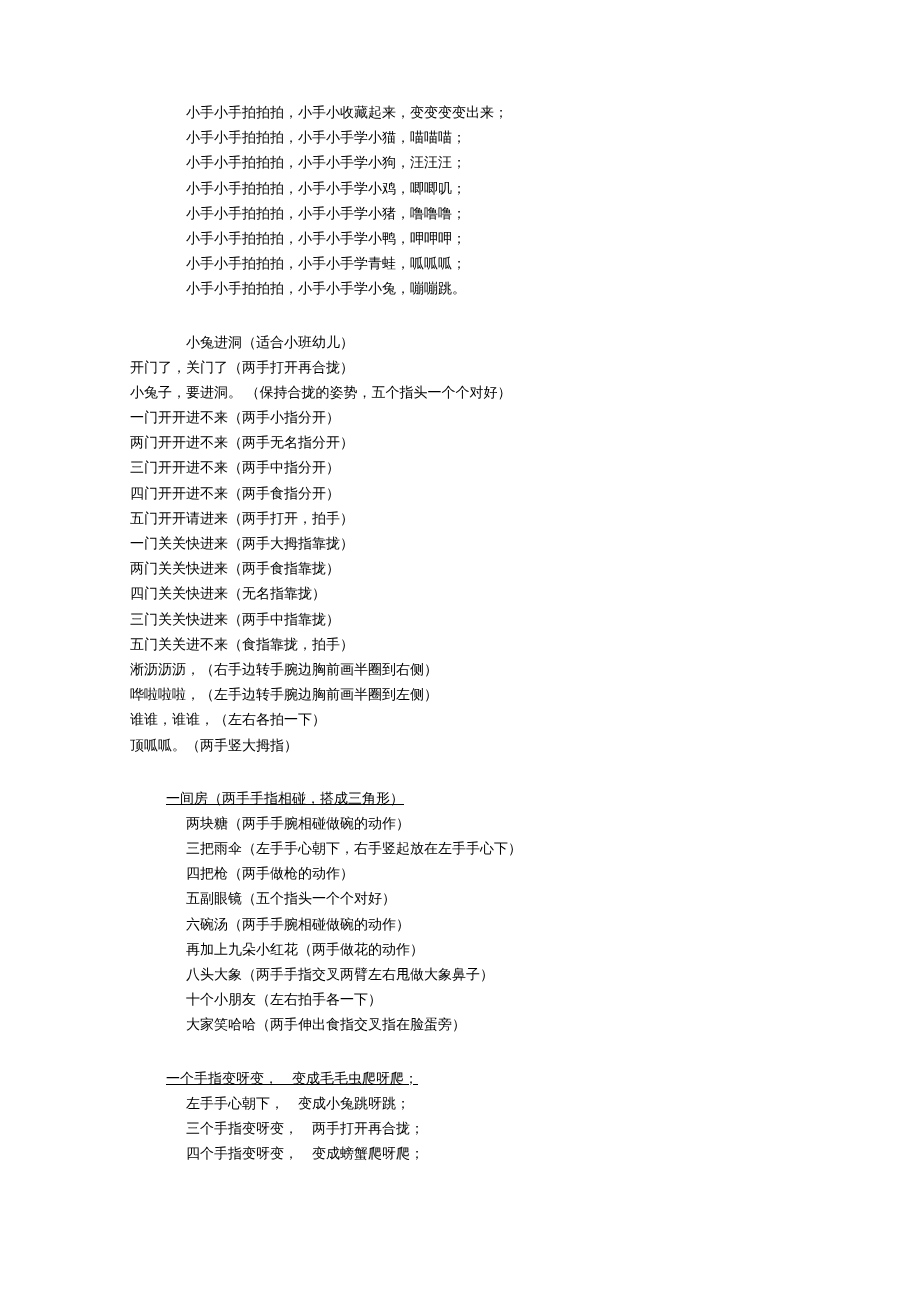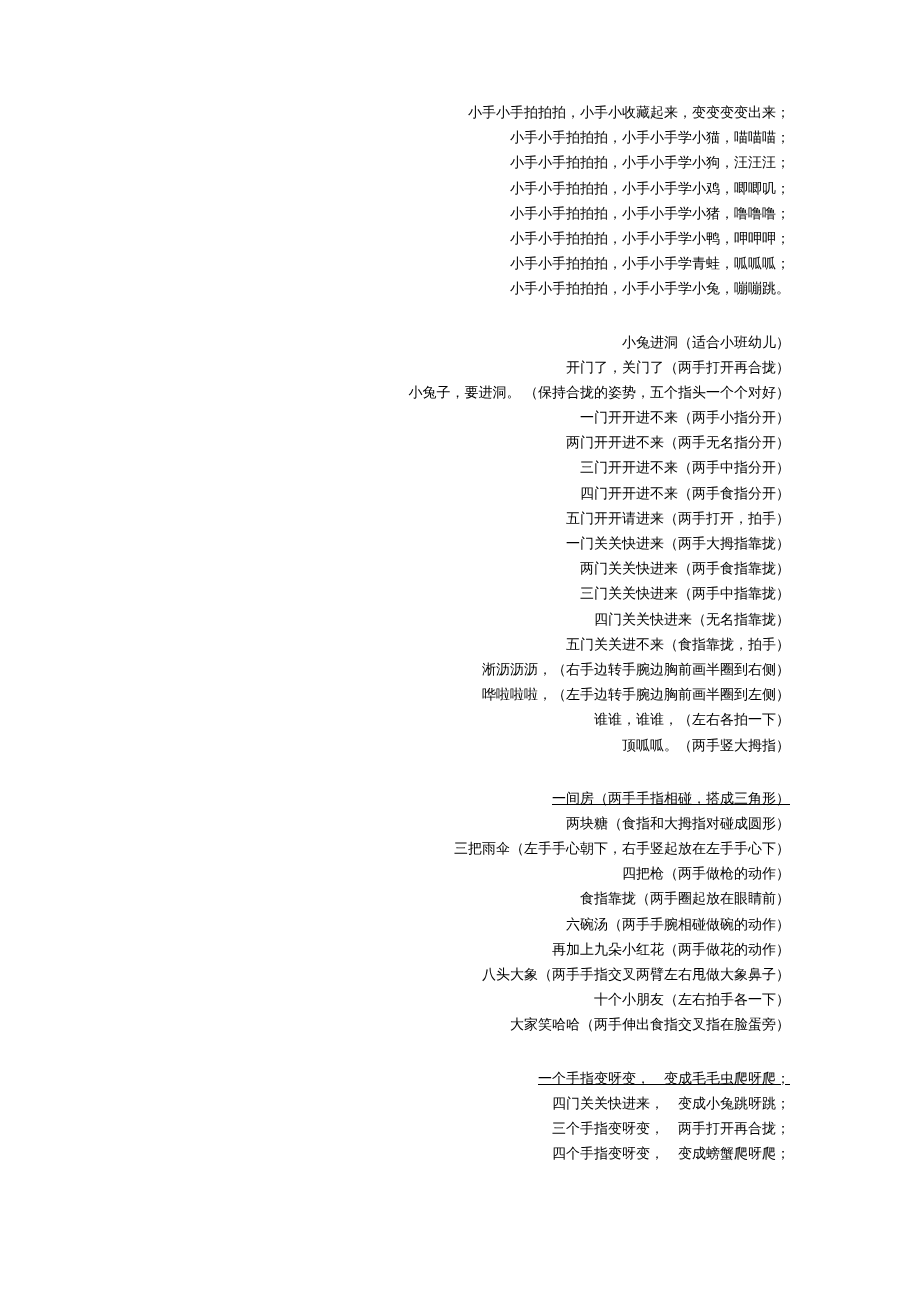--- a/index.html
+++ b/index.html
@@ -8,21 +8,20 @@
       line-height: 1.8;
       color: #000;
       background: #fff;
       margin: 0;
       padding: 100px 130px;
       width: 920px;
       box-sizing: border-box;
     }
     .section {
       margin-bottom: 28px;
-      text-align: right;
     }
     .indent-1 {
       padding-left: 56px;
     }
     .indent-2 {
       padding-left: 36px;
       text-decoration: underline;
     }
     .no-indent {
       padding-left: 0;
@@ -49,40 +48,40 @@
   <div class="line indent-1">小兔进洞（适合小班幼儿）</div>
   <div class="line no-indent">开门了，关门了（两手打开再合拢）</div>
   <div class="line no-indent">小兔子，要进洞。 （保持合拢的姿势，五个指头一个个对好）</div>
   <div class="line no-indent">一门开开进不来（两手小指分开）</div>
   <div class="line no-indent">两门开开进不来（两手无名指分开）</div>
   <div class="line no-indent">三门开开进不来（两手中指分开）</div>
   <div class="line no-indent">四门开开进不来（两手食指分开）</div>
   <div class="line no-indent">五门开开请进来（两手打开，拍手）</div>
   <div class="line no-indent">一门关关快进来（两手大拇指靠拢）</div>
   <div class="line no-indent">两门关关快进来（两手食指靠拢）</div>
+  <div class="line no-indent">四门关关快进来（无名指靠拢）</div>
   <div class="line no-indent">三门关关快进来（两手中指靠拢）</div>
-  <div class="line no-indent">四门关关快进来（无名指靠拢）</div>
   <div class="line no-indent">五门关关进不来（食指靠拢，拍手）</div>
   <div class="line no-indent">淅沥沥沥，（右手边转手腕边胸前画半圈到右侧）</div>
   <div class="line no-indent">哗啦啦啦，（左手边转手腕边胸前画半圈到左侧）</div>
   <div class="line no-indent">谁谁，谁谁，（左右各拍一下）</div>
   <div class="line no-indent">顶呱呱。（两手竖大拇指）</div>
 </div>
 
 <div class="section">
   <div class="line indent-2">一间房（两手手指相碰，搭成三角形）</div>
-  <div class="line indent-1">两块糖（食指和大拇指对碰成圆形）</div>
+  <div class="line indent-1">两块糖（两手手腕相碰做碗的动作）</div>
   <div class="line indent-1">三把雨伞（左手手心朝下，右手竖起放在左手手心下）</div>
   <div class="line indent-1">四把枪（两手做枪的动作）</div>
-  <div class="line indent-1">食指靠拢（两手圈起放在眼睛前）</div>
+  <div class="line indent-1">五副眼镜（五个指头一个个对好）</div>
   <div class="line indent-1">六碗汤（两手手腕相碰做碗的动作）</div>
   <div class="line indent-1">再加上九朵小红花（两手做花的动作）</div>
   <div class="line indent-1">八头大象（两手手指交叉两臂左右甩做大象鼻子）</div>
   <div class="line indent-1">十个小朋友（左右拍手各一下）</div>
   <div class="line indent-1">大家笑哈哈（两手伸出食指交叉指在脸蛋旁）</div>
 </div>
 
 <div class="section">
   <div class="line indent-2">一个手指变呀变，    变成毛毛虫爬呀爬；</div>
-  <div class="line indent-1">四门关关快进来，    变成小兔跳呀跳；</div>
+  <div class="line indent-1">左手手心朝下，    变成小兔跳呀跳；</div>
   <div class="line indent-1">三个手指变呀变，    两手打开再合拢；</div>
   <div class="line indent-1">四个手指变呀变，    变成螃蟹爬呀爬；</div>
 </div>
 
 </body></html>

